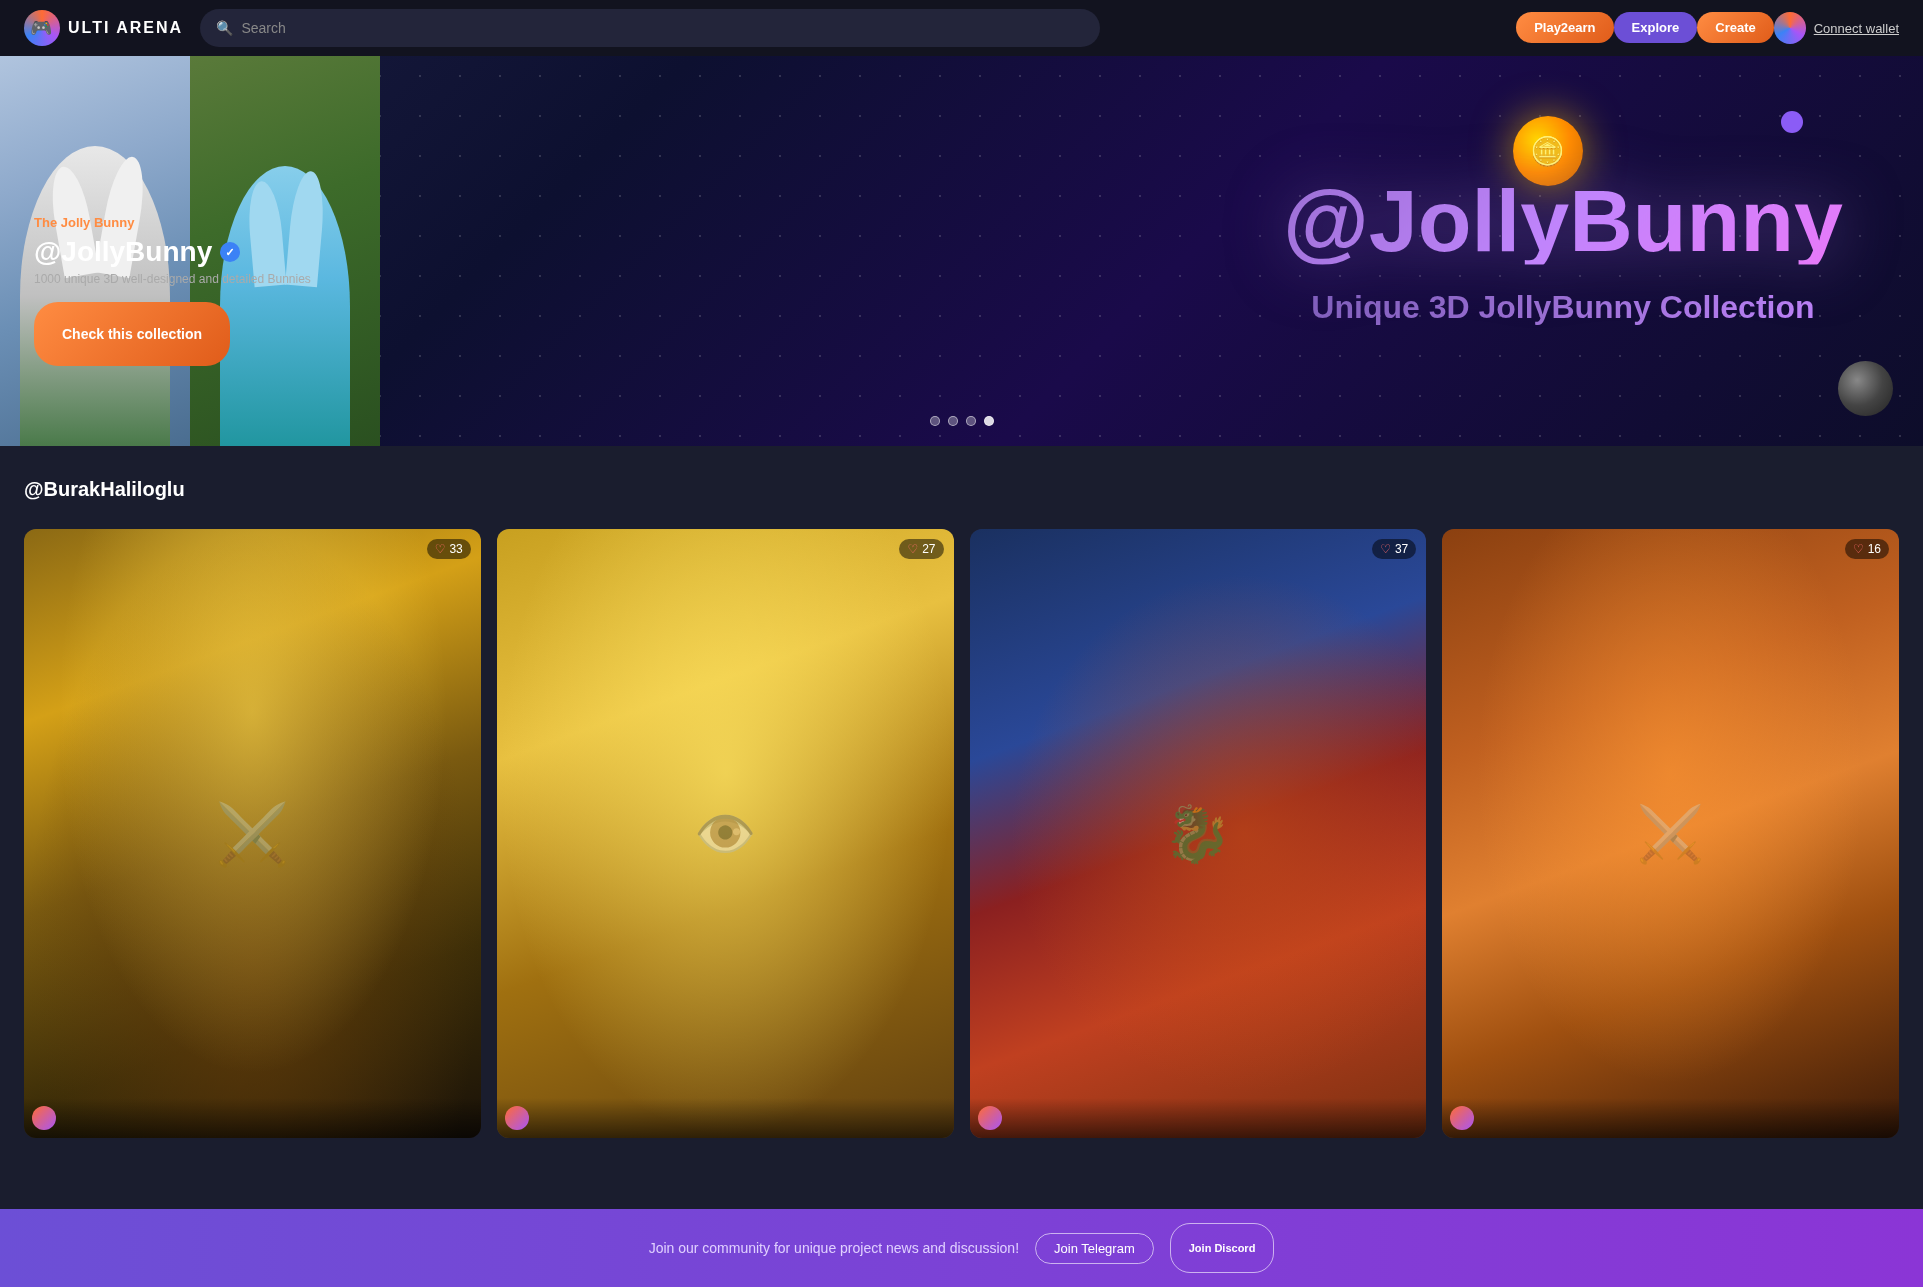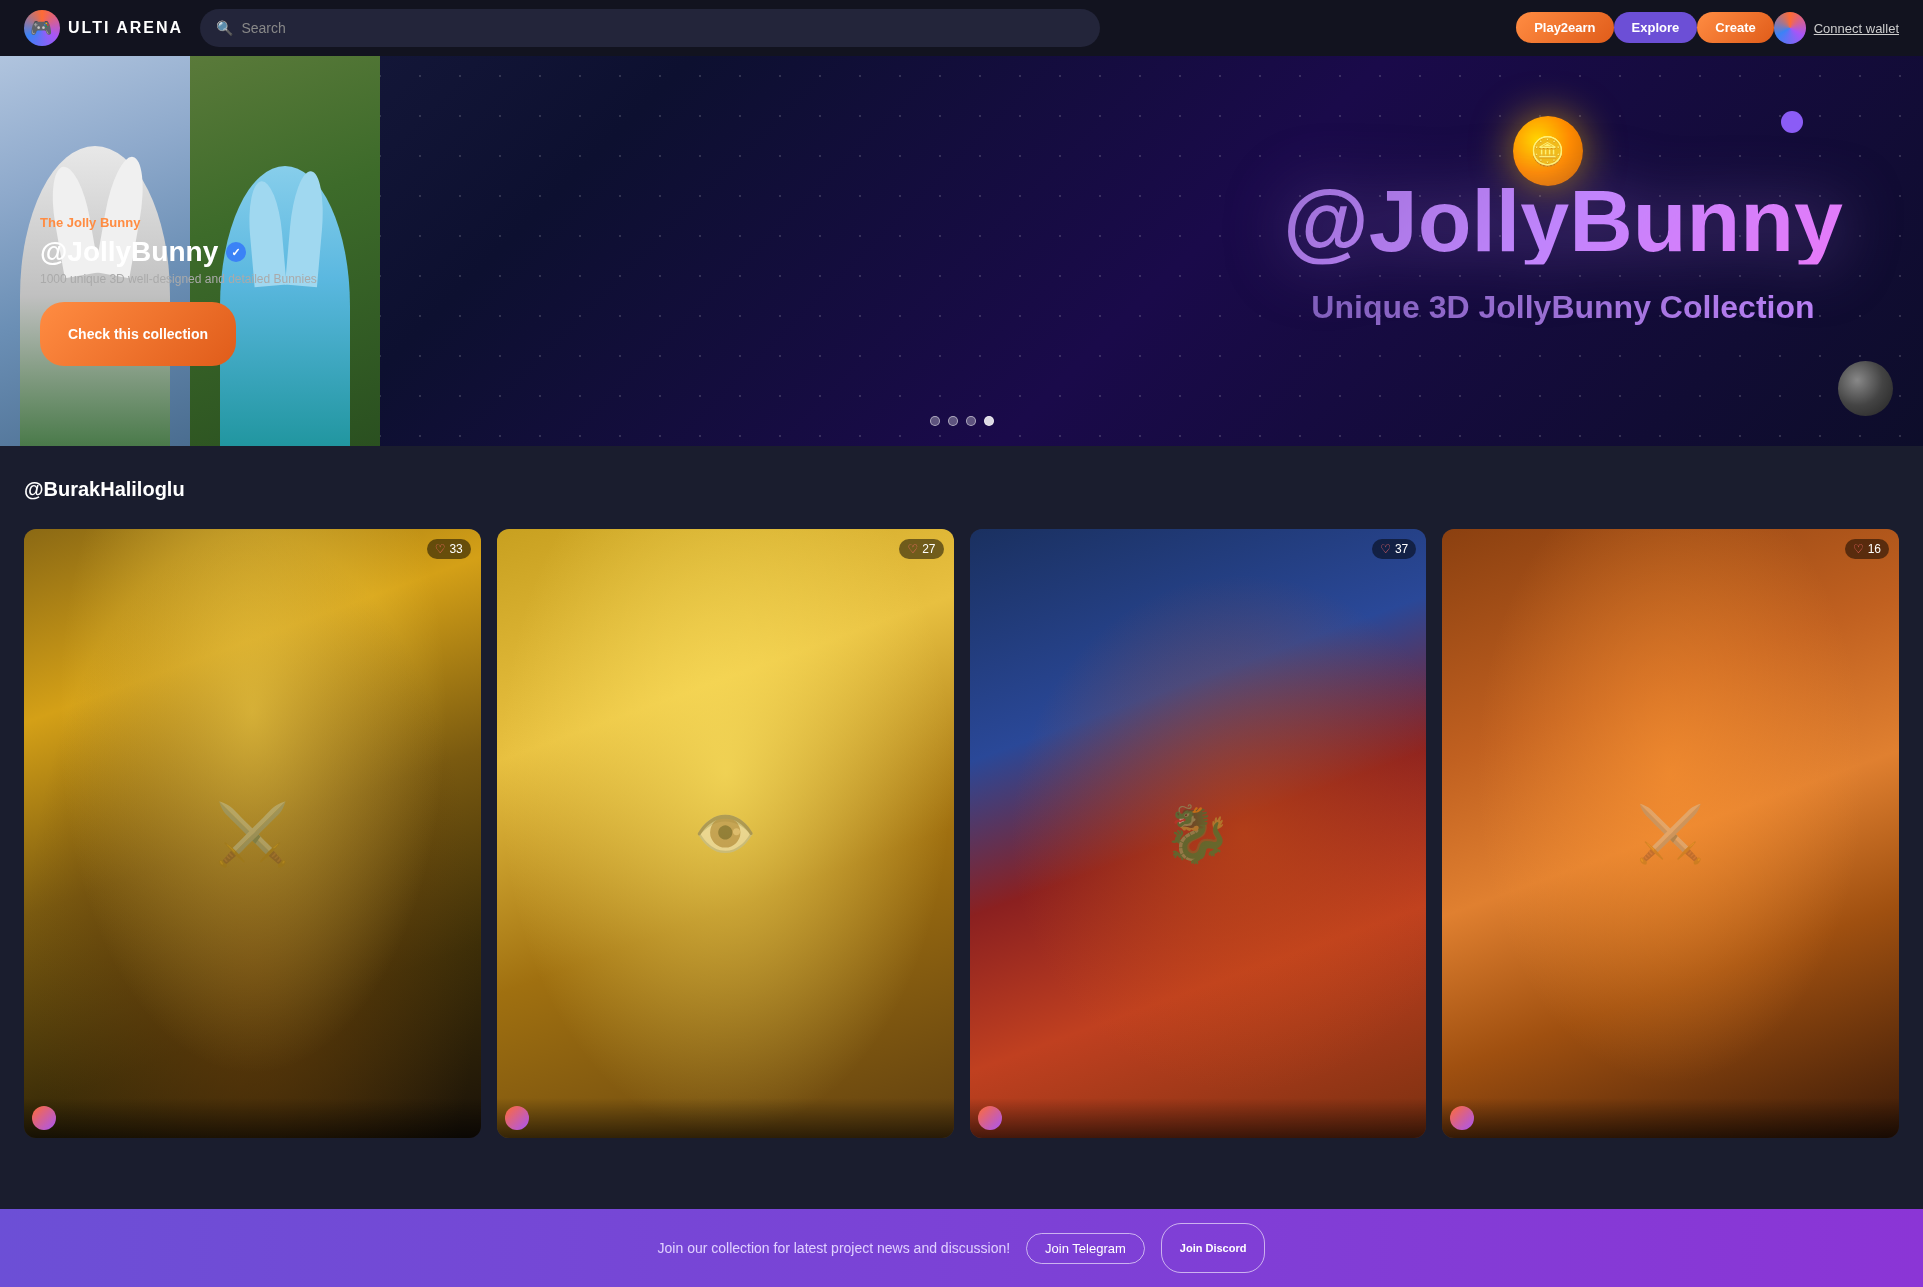--- a/index.html
+++ b/index.html
@@ -215,21 +215,21 @@
       top: 5px;
       right: 28px;
       width: 32px;
       height: 115px;
       background: #a0d8f0;
       border-radius: 50% 50% 0 0;
       transform: rotate(5deg);
     }
     .hero-content {
       position: absolute;
-      left: 40px;
+      left: 34px;
       bottom: 80px;
       z-index: 10;
     }
     .hero-collection-label {
       color: #ff8c42;
       font-size: 13px;
       font-weight: 600;
       margin-bottom: 6px;
     }
     .hero-title {
@@ -645,16 +645,16 @@
         <div class="card-footer">
           <div class="artist-avatar"></div>
         </div>
       </div>
     </div>
 
   </div>
 </main>
 
 <div class="bottom-banner">
-  <span class="banner-text">Join our collection for latest project news and discussion!</span>
+  <span class="banner-text">Join our community for unique project news and discussion!</span>
   <button class="btn-join-telegram">Join Telegram</button>
   <button class="btn-join-discord">Join Discord</button>
 </div>
 
 </body></html>

